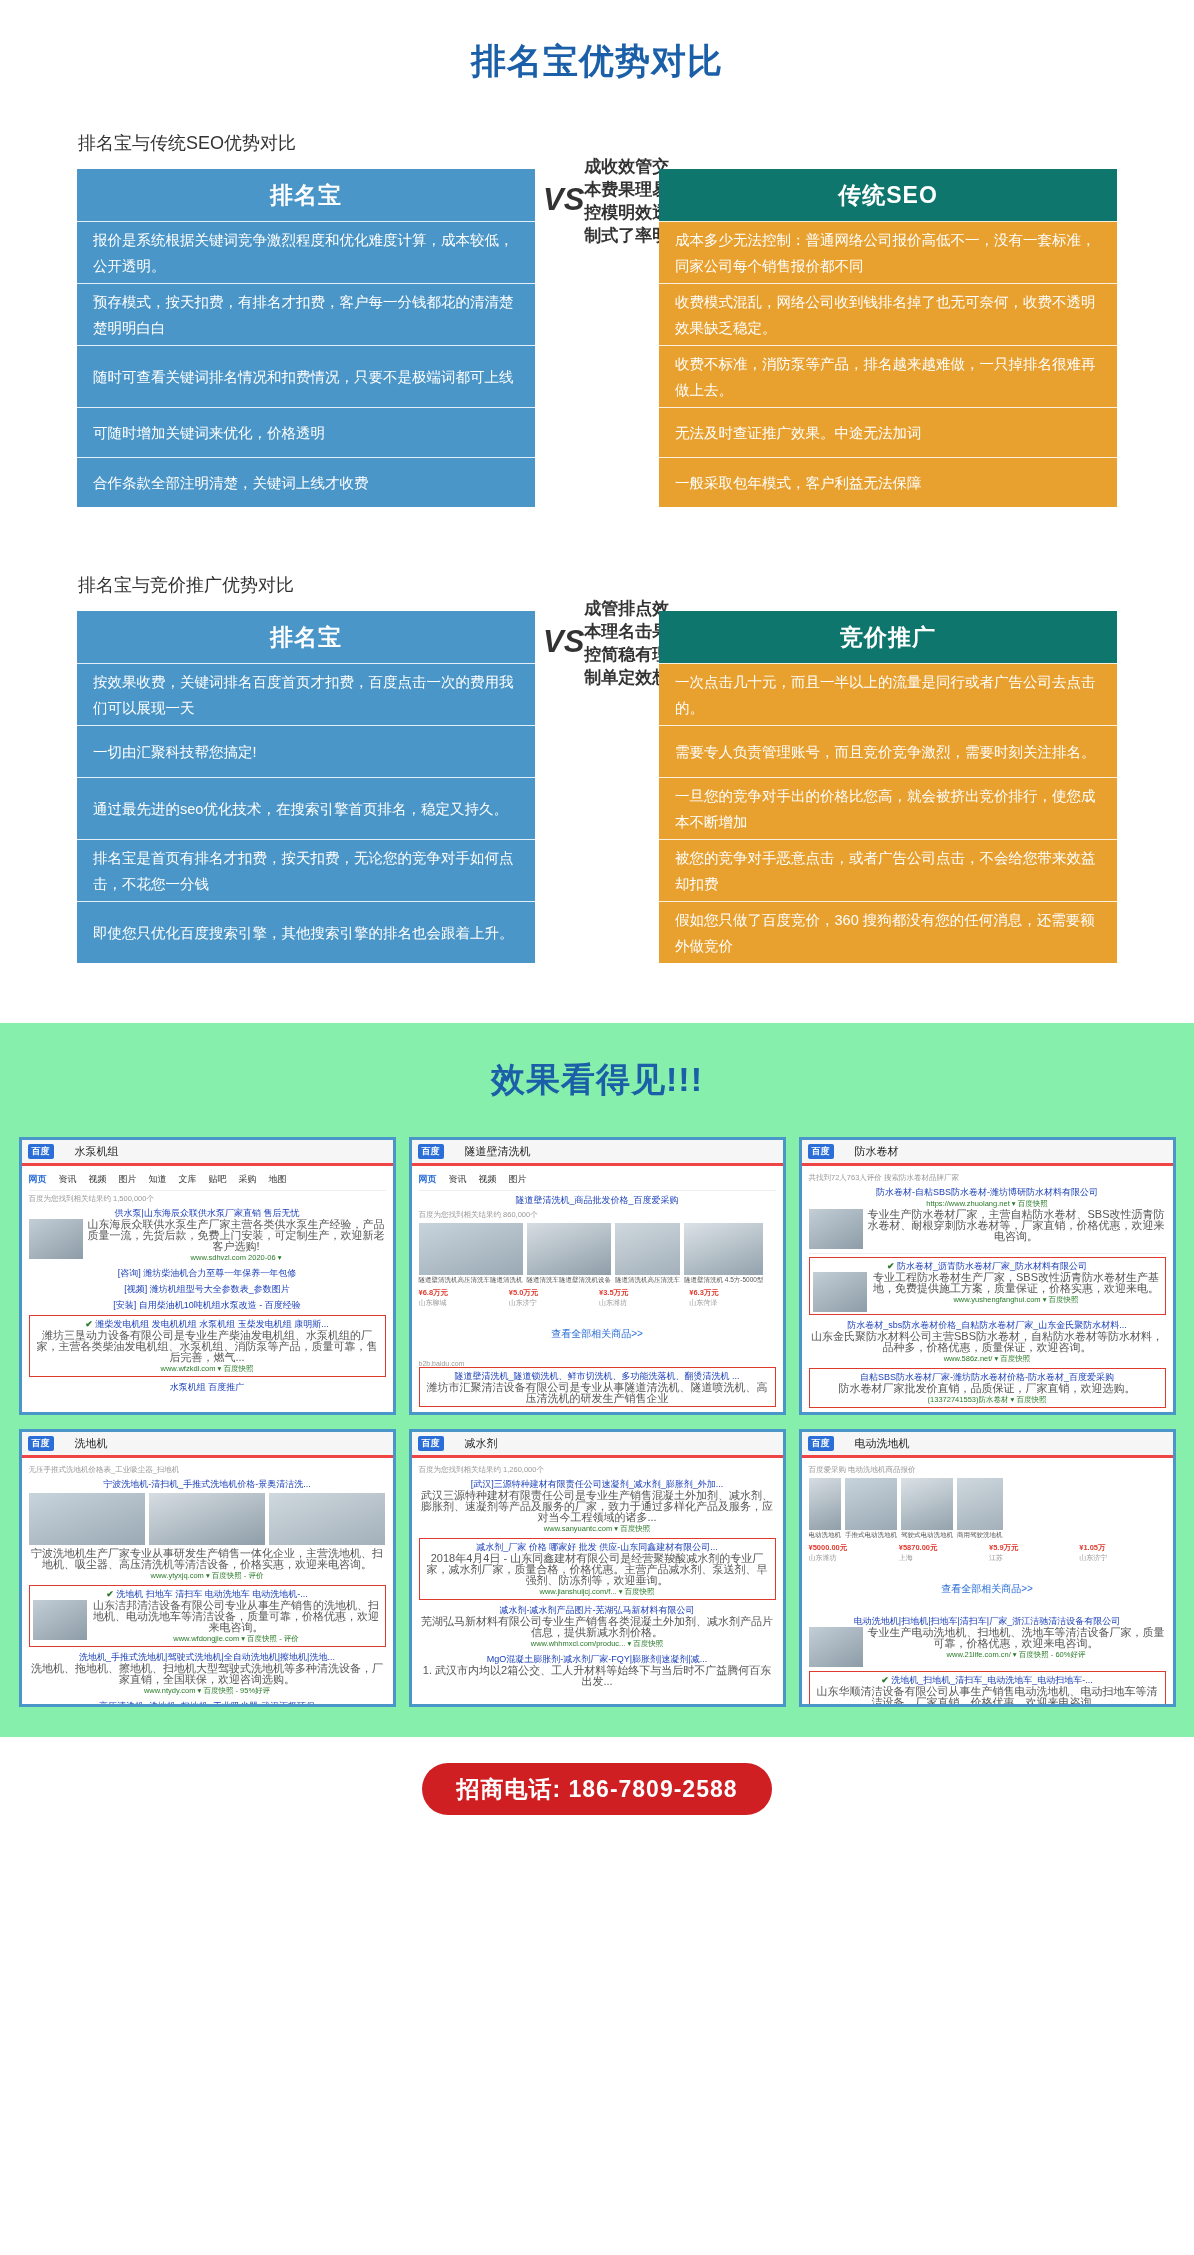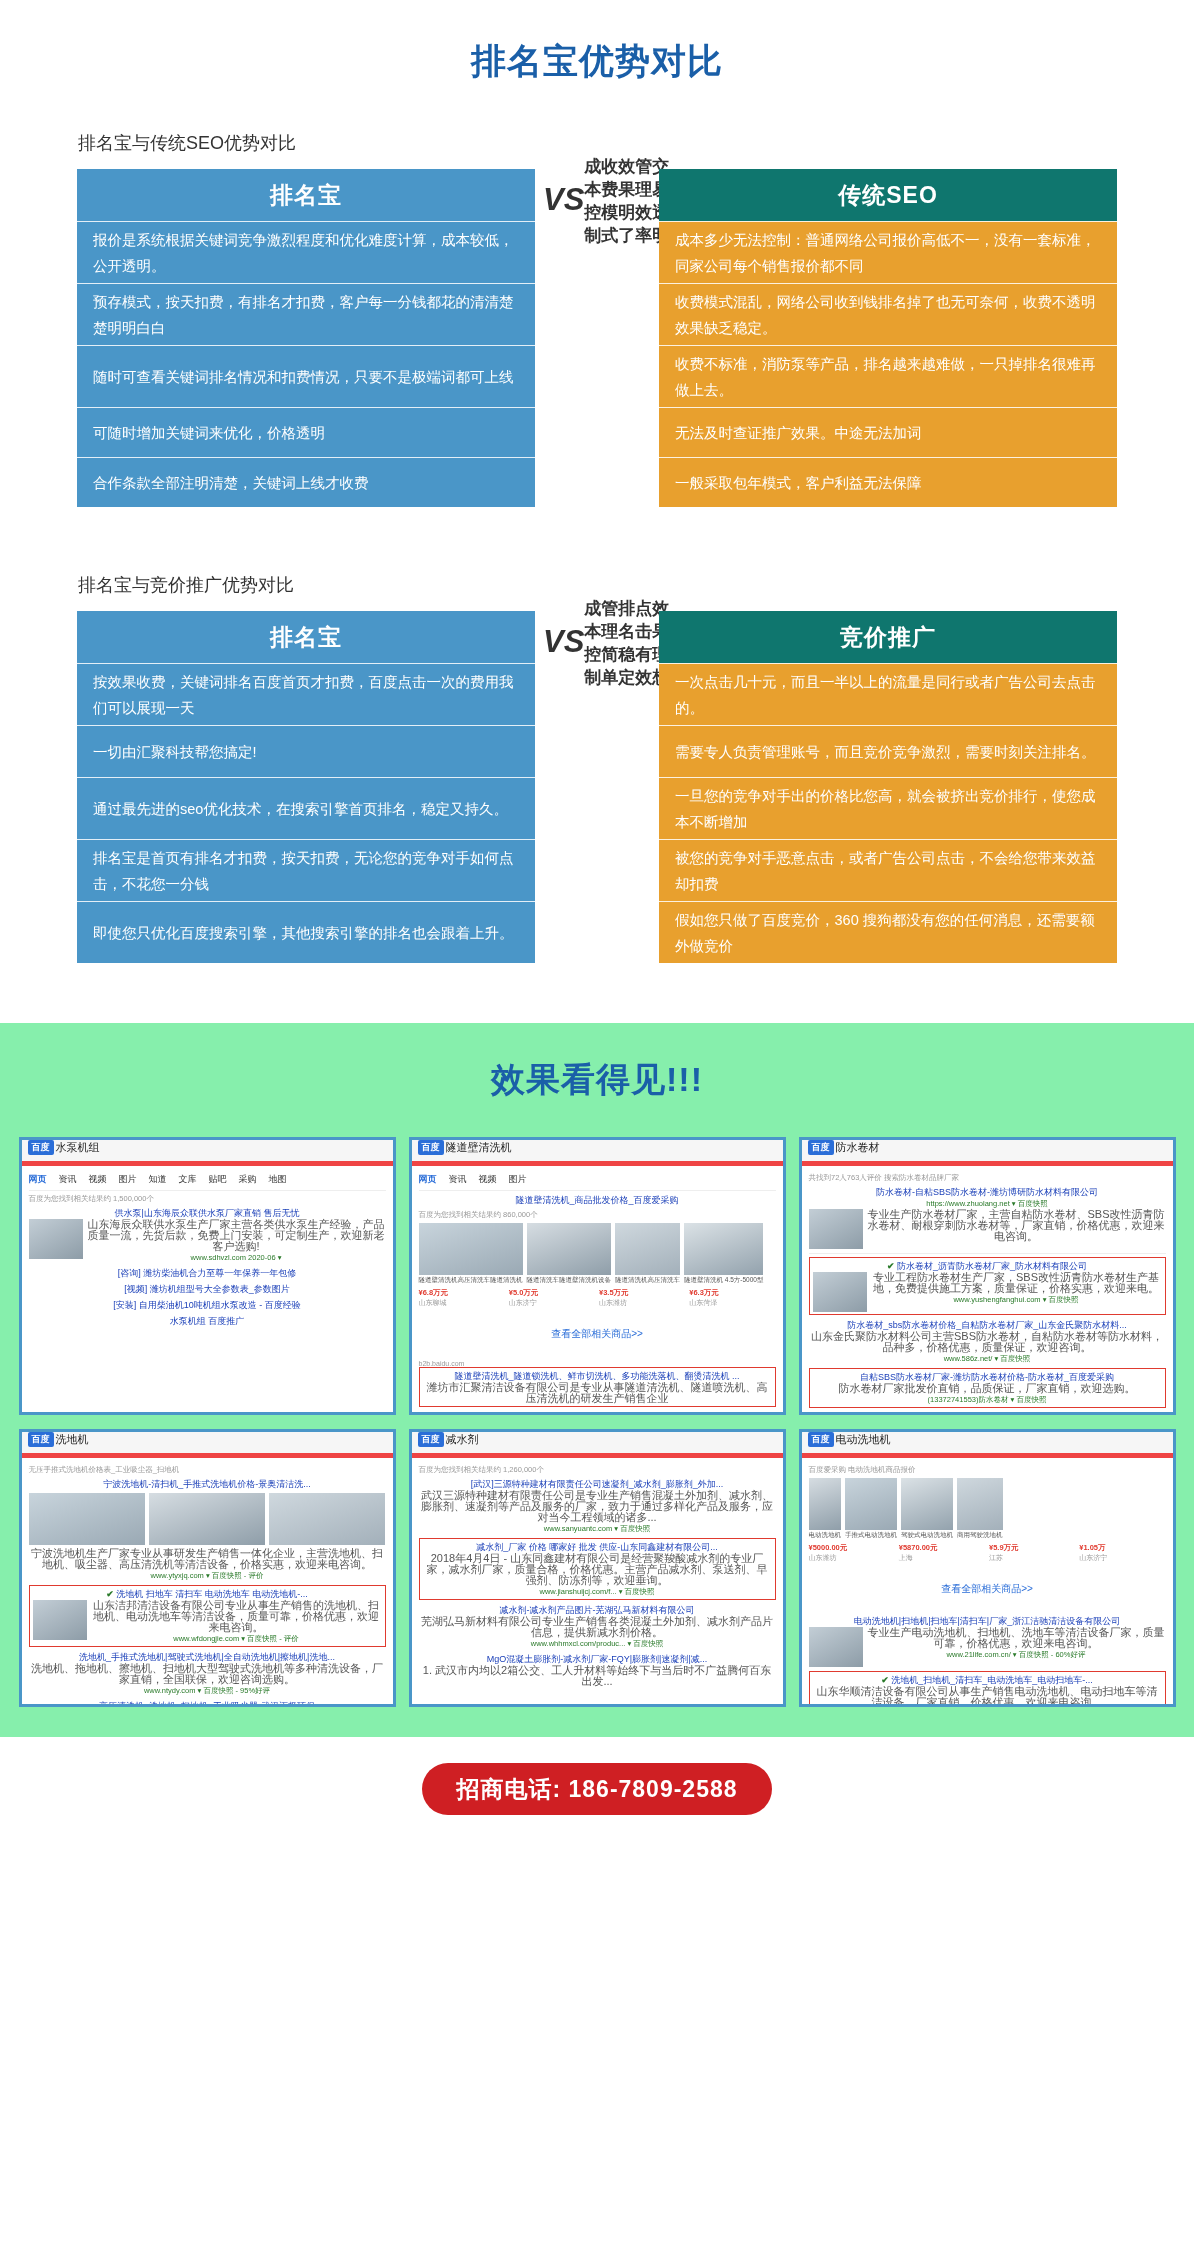--- a/index.html
+++ b/index.html
@@ -106,25 +106,25 @@
     width: 377px;
     height: 278px;
     background:#fff;
     border: 3px solid #4a96c8;
     overflow:hidden;
     position:relative;
   }
   .shot-top {
     height: 26px;
     background:#f6f6f6;
-    border-bottom:5px solid #ef4444;
-    display:flex;
-    align-items:flex-start;
+    border-bottom:3px solid #ef4444;
+    display:flex;
+    align-items:center;
     padding: 0 6px;
-    gap: 2px;
+    gap: 21px;
   }
   .bd-logo {
     display:flex; align-items:center;
     background:#2b6ed8;
     color:#fff;
     font-size:9px;
     font-weight:bold;
     padding: 1px 4px;
     border-radius:2px;
     letter-spacing:0;
@@ -277,20 +277,25 @@
           </div>
           <div class="res">
             <div class="t">[咨询] 潍坊柴油机合力至尊一年保养一年包修</div>
           </div>
           <div class="res">
             <div class="t">[视频] 潍坊机组型号大全参数表_参数图片</div>
           </div>
           <div class="res">
             <div class="t">[安装] 自用柴油机10吨机组水泵改造 - 百度经验</div>
           </div>
+          <div class="res boxed">
+            <div class="t"><span class="green-check">✔</span> <span>潍柴发电机组 发电机机组 水泵机组 玉柴发电机组 康明斯...</span></div>
+            <div class="d">潍坊三垦动力设备有限公司是专业生产柴油发电机组、水泵机组的厂家，主营各类柴油发电机组、水泵机组、消防泵等产品，质量可靠，售后完善，燃气...</div>
+            <div class="u">www.wfzkdl.com  ▾  百度快照</div>
+          </div>
           <div class="res">
             <div class="t">水泵机组  百度推广</div>
           </div>
         </div>
       </div>
 
       <div class="shot">
         <div class="shot-top">
           <span class="bd-logo">百度</span>
           <span class="bd-kw">隧道壁清洗机</span>

